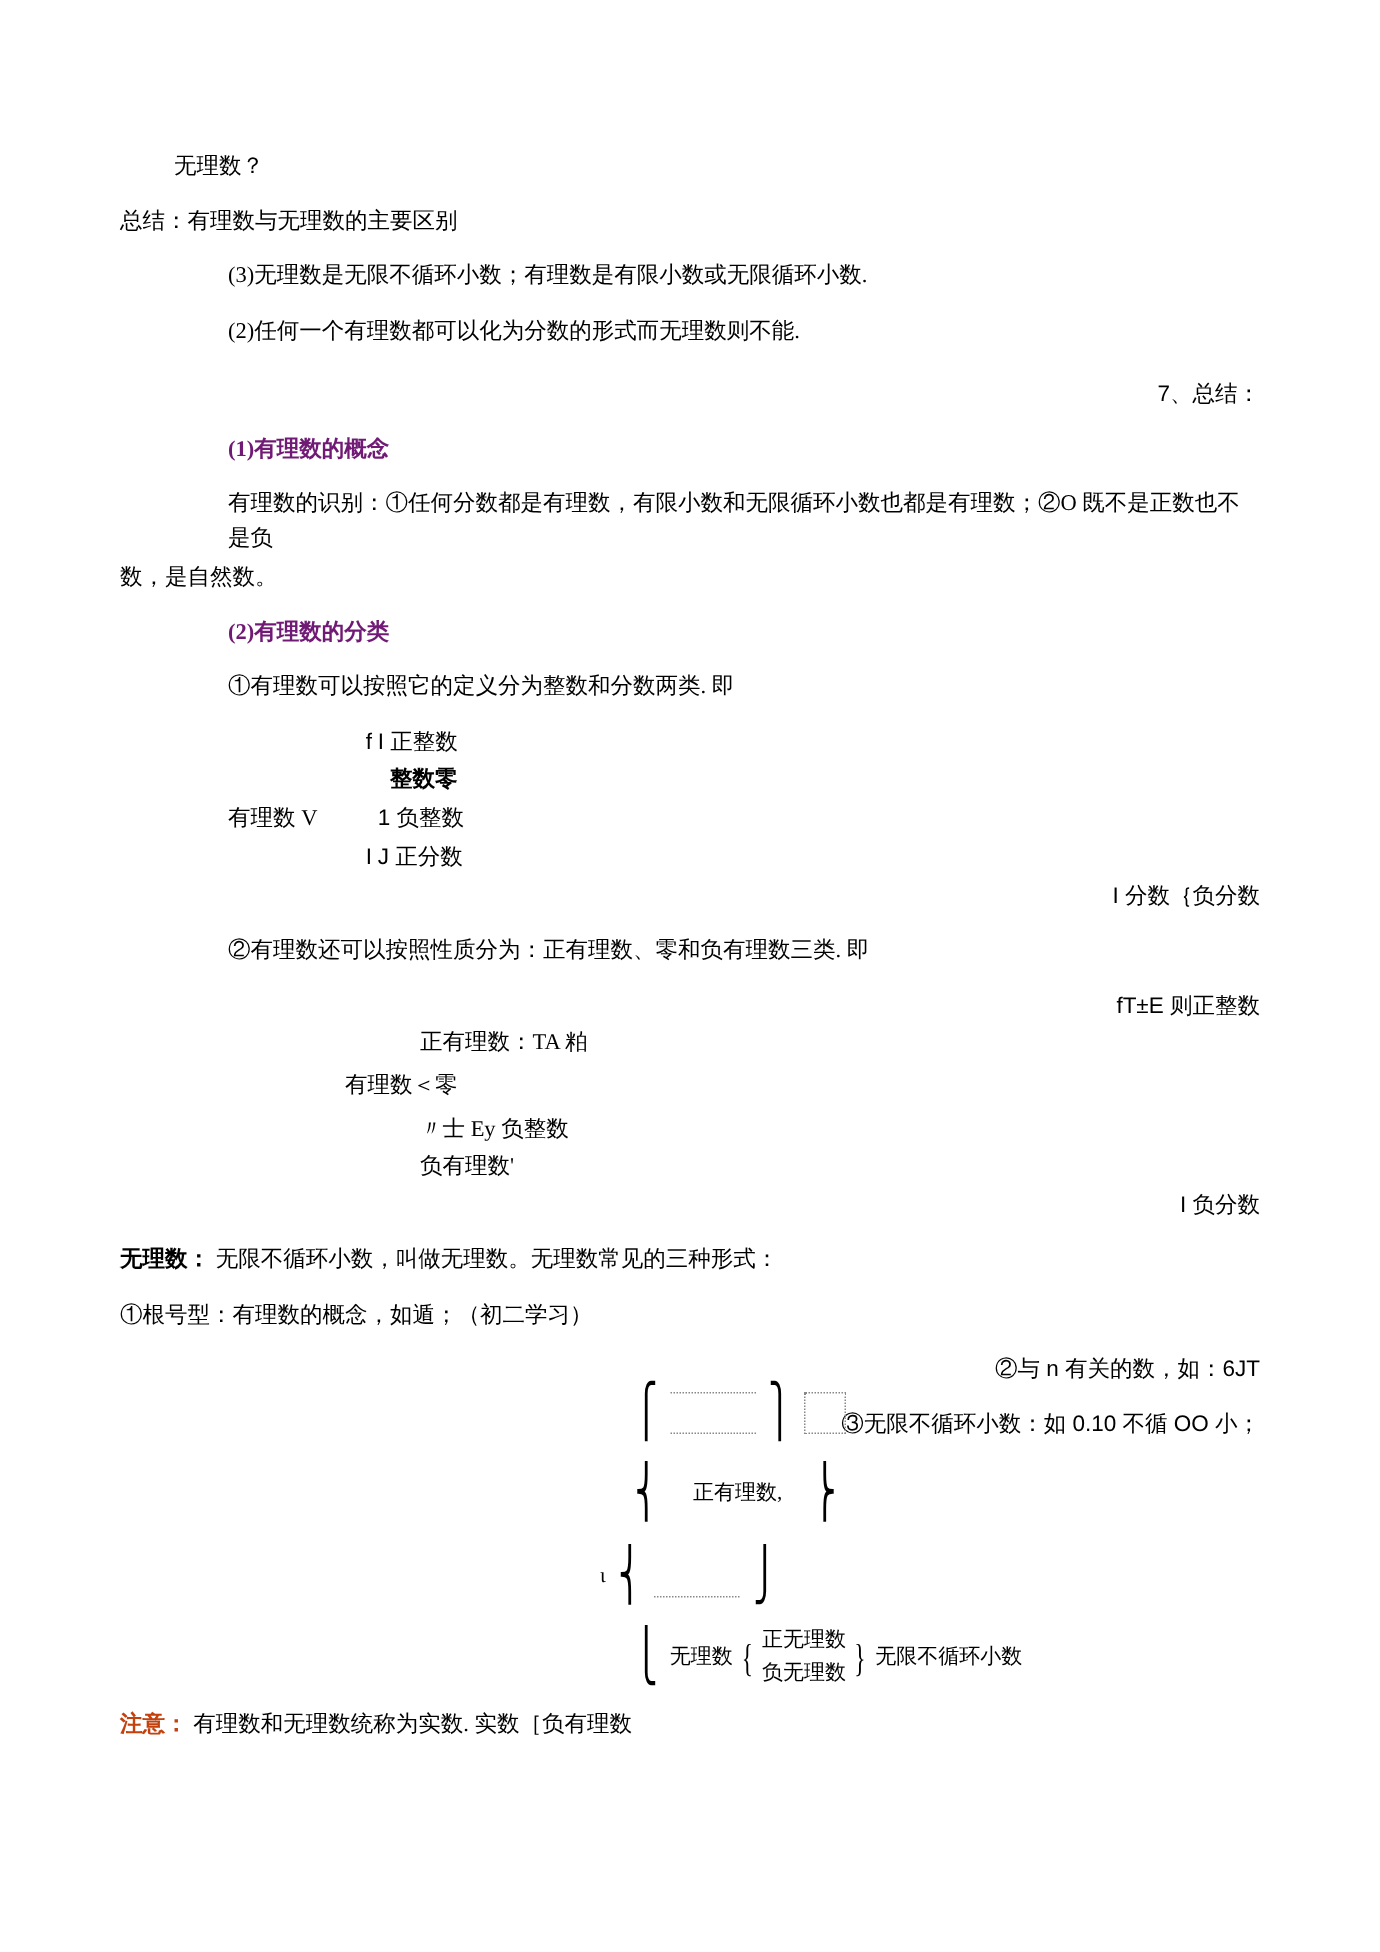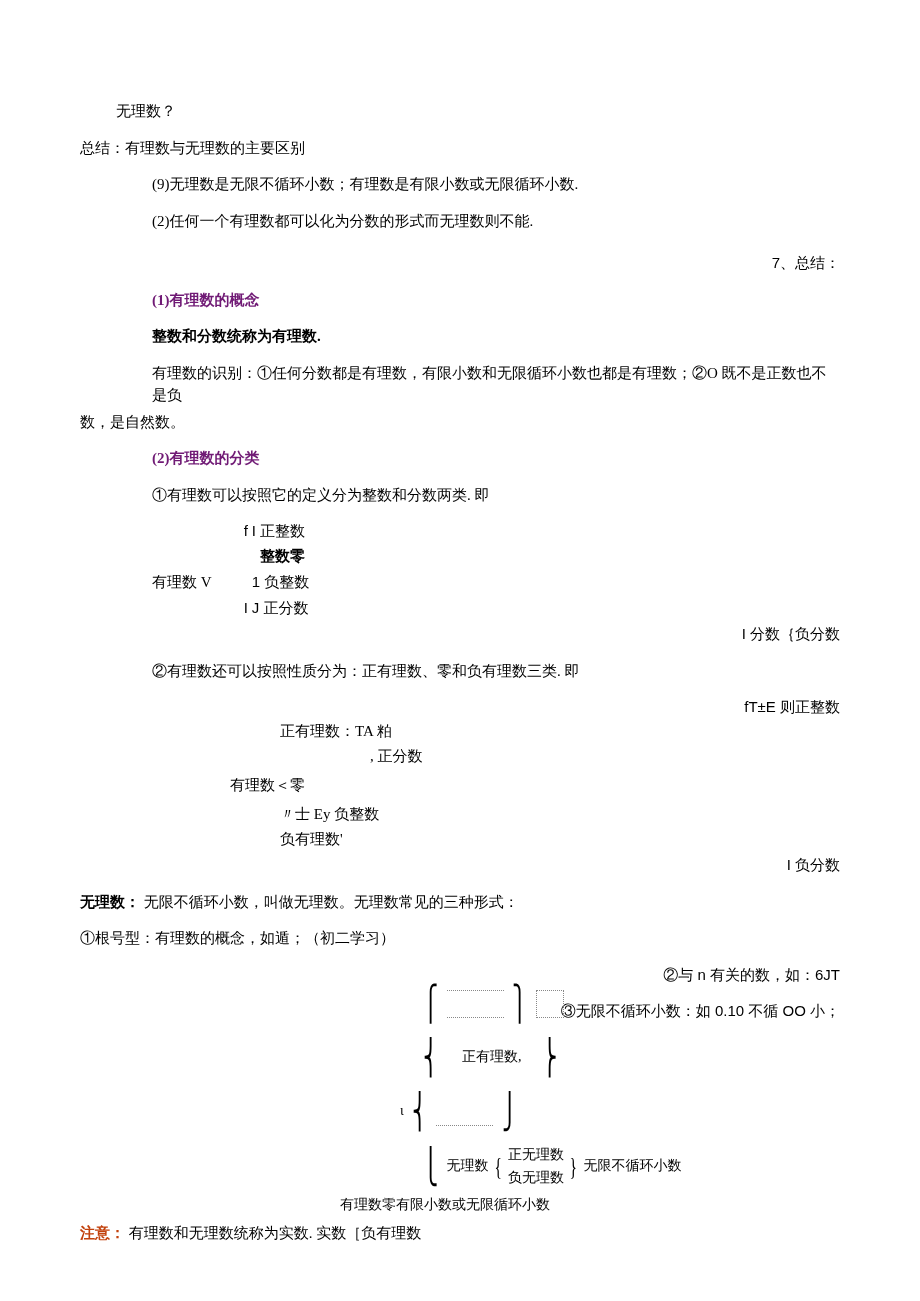--- a/index.html
+++ b/index.html
@@ -49,29 +49,28 @@
 </style>
 </head>
 <body>
 
 <div class="page">
 
   <div class="line indent1">无理数？</div>
 
   <div class="line">总结：有理数与无理数的主要区别</div>
 
-  <div class="line indent2">(9)无理数是无限不循环小数；有理数是有限小数或无限循环小数.</div>
+  <div class="line indent2">(3)无理数是无限不循环小数；有理数是有限小数或无限循环小数.</div>
 
   <div class="line indent2">(2)任何一个有理数都可以化为分数的形式而无理数则不能.</div>
 
   <div class="line sans" style="margin-top:20px;">7、总结：</div>
 
   <div class="line indent2 blue bold">(1)有理数的概念</div>
 
-  <div class="line indent2 bold">整数和分数统称为有理数.</div>
 
   <div class="line indent2" style="margin-bottom:4px;">有理数的识别：①任何分数都是有理数，有限小数和无限循环小数也都是有理数；②O 既不是正数也不是负</div>
   <div class="line">数，是自然数。</div>
 
 
   <div class="line indent2 blue bold">(2)有理数的分类</div>
 
   <div class="line indent2">①有理数可以按照它的定义分为整数和分数两类. 即</div>
 
   <div class="tight indent3">
@@ -86,21 +85,20 @@
   <div class="tight indent3">
     <span style="display:inline-block;width:60px;" class="sans">I</span>
     <span class="sans">J 正分数</span>
   </div>
   <div class="line indent3 sans">I 分数｛负分数</div>
 
   <div class="line indent2">②有理数还可以按照性质分为：正有理数、零和负有理数三类. 即</div>
 
   <div class="tight sans" style="padding-left:200px;">fT±E 则正整数</div>
   <div class="tight" style="padding-left:200px;">正有理数：TA 粕</div>
-  <div class="tight" style="padding-left:290px;">, 正分数</div>
   <div class="tight" style="padding-left:150px;margin-top:8px;margin-bottom:8px;">有理数＜零</div>
   <div class="tight" style="padding-left:200px;">〃士 Ey 负整数</div>
   <div class="tight" style="padding-left:200px;">负有理数'</div>
   <div class="line sans" style="padding-left:190px;">I 负分数</div>
 
   <div class="line">
     <span class="bold">无理数：</span>
     <span>无限不循环小数，叫做无理数。无理数常见的三种形式：</span>
   </div>
 
@@ -135,21 +133,20 @@
       <span class="lbrace">⎩</span>
       <span>无理数</span>
       <span class="mbrace">{</span>
       <span style="display:inline-block;vertical-align:middle;">
         <span style="display:block;">正无理数</span>
         <span style="display:block;">负无理数</span>
       </span>
       <span class="mbrace">}</span>
       <span>无限不循环小数</span>
     </div>
-    <div class="figure-row" style="margin-left:-60px;">有理数零有限小数或无限循环小数</div>
   </div>
 
   <div class="line" style="margin-top:6px;">
     <span class="red bold">注意：</span>
     <span>有理数和无理数统称为实数. 实数［负有理数</span>
   </div>
 
 </div>
 
 </body></html>

